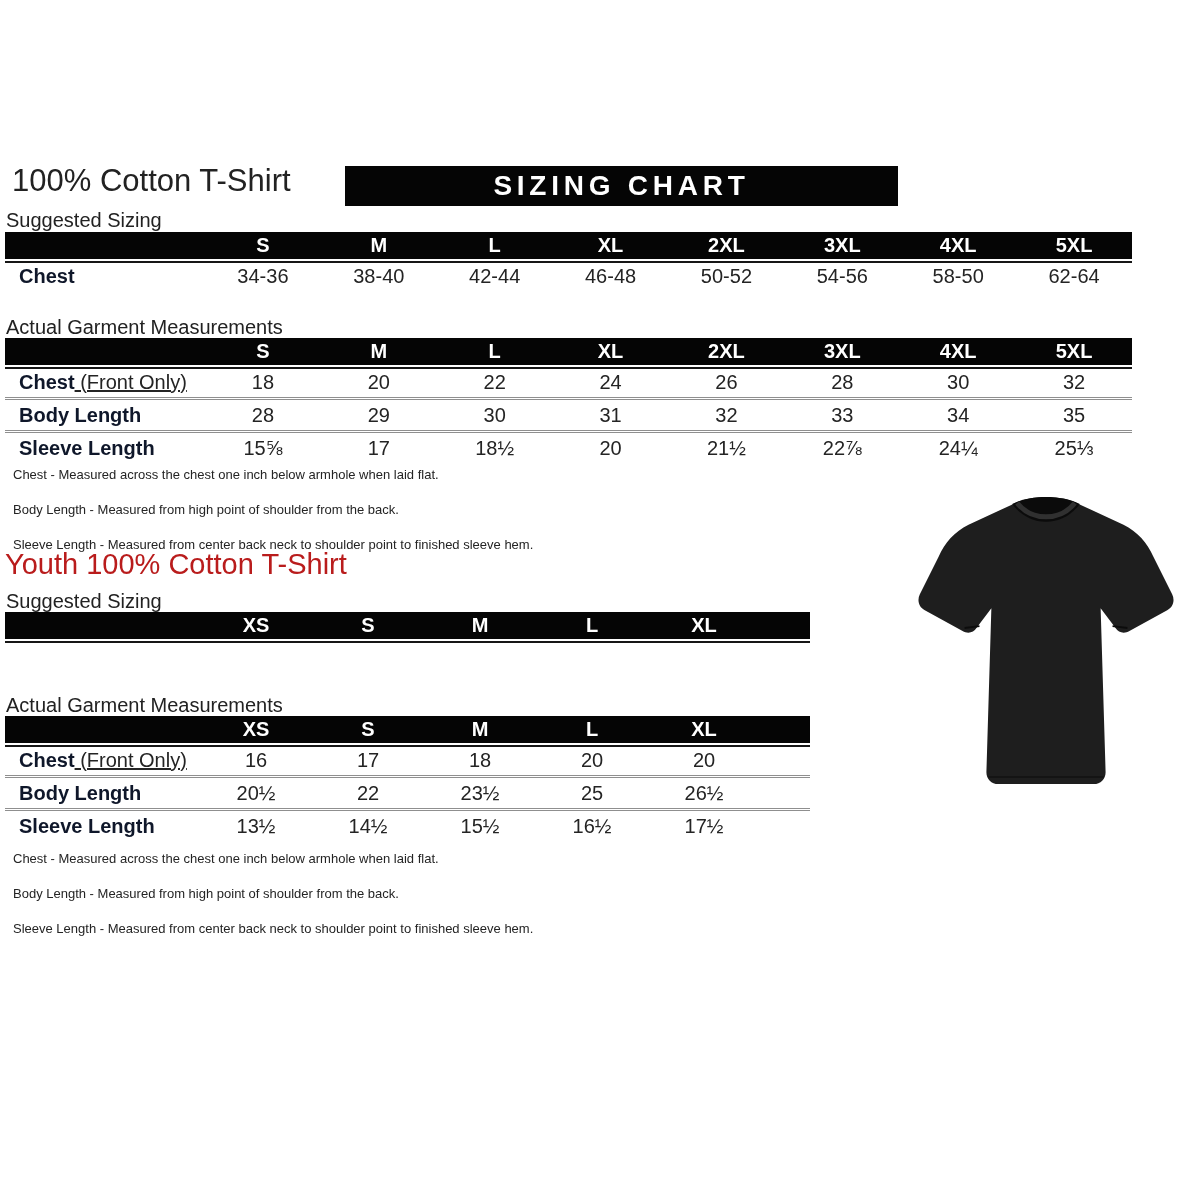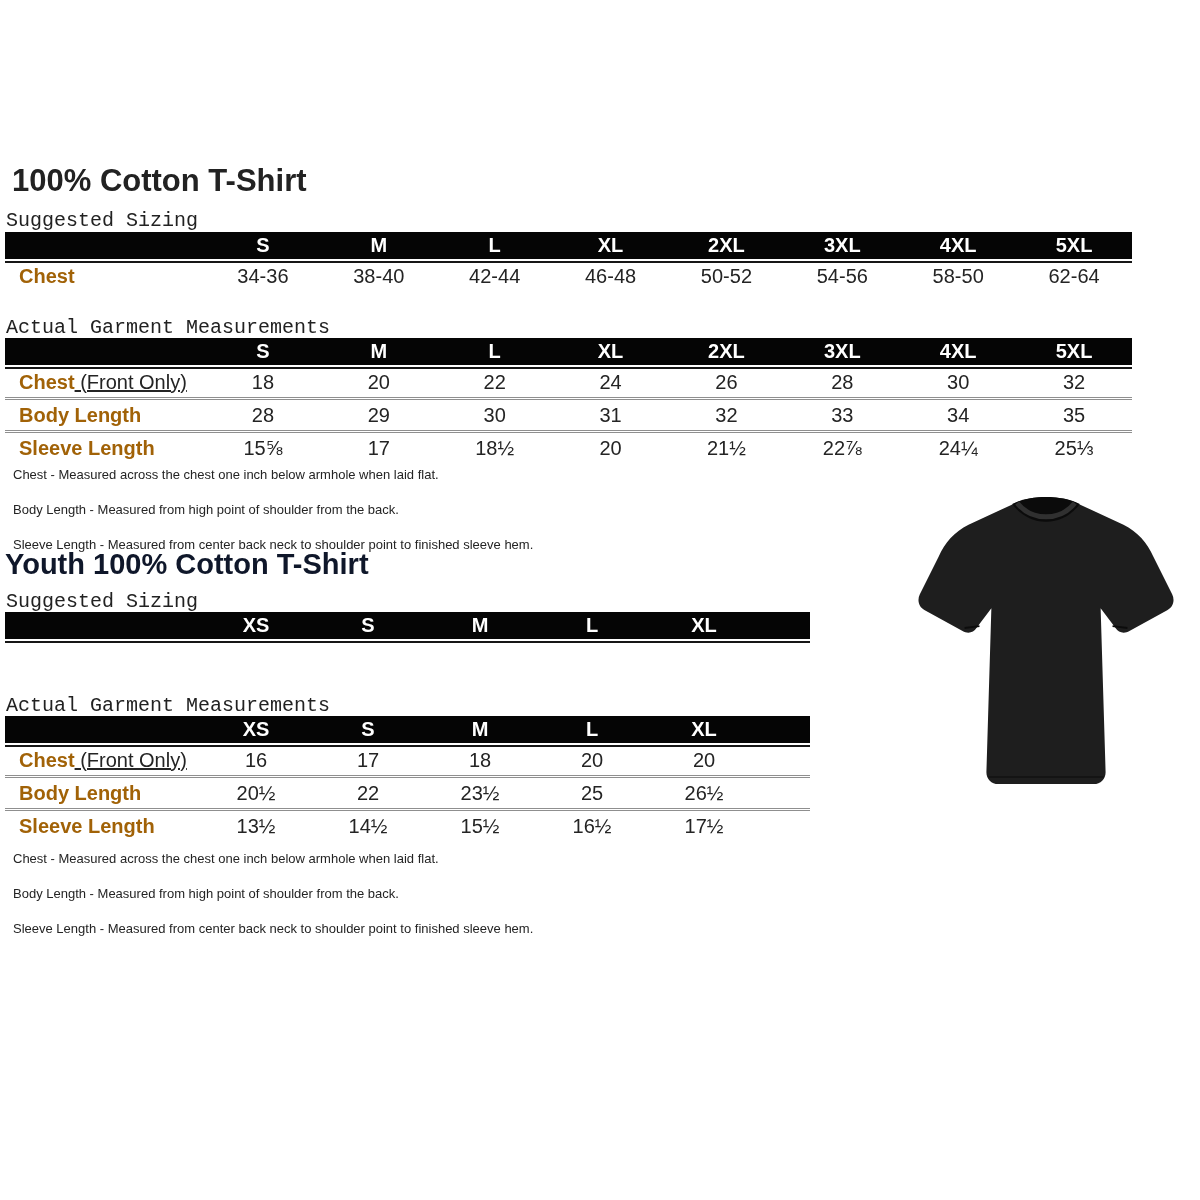--- a/index.html
+++ b/index.html
@@ -1,54 +1,55 @@
 <!DOCTYPE html>
 <html><head>
 <meta charset="utf-8">
 <style>
   html,body{margin:0;padding:0;background:#fff;}
   .page{
     position:relative;width:1200px;height:1200px;background:#fff;
     font-family:"Liberation Sans",sans-serif;color:#1c1c1c;overflow:hidden;
   }
   .abs{position:absolute;}
-  .main-title{font-size:31px;font-weight:bold;color:#222;white-space:nowrap;}
+  .main-title{font-size:31px;font-weight:normal;color:#222;white-space:nowrap;}
   .banner{
     background:#050505;color:#fff;font-weight:bold;font-size:28px;
     letter-spacing:0.17em;text-align:center;line-height:40px;height:40px;
   }
-  .section-label{font-size:20px;color:#222;white-space:nowrap;font-family:Liberation Mono, monospace;}
+  .section-label{font-size:20px;color:#222;white-space:nowrap;}
   .tbl{display:block;}
   .trow{display:flex;align-items:center;}
   .thead{
     background:#050505;height:27px;
     border-bottom:2px solid #fff;box-shadow:0 2px 0 #161616;
   }
   .thead .c{color:#fff;font-weight:bold;font-size:20px;}
   .c{text-align:center;font-size:20px;color:#242424;}
   .lblc{text-align:left;padding-left:14px;box-sizing:border-box;}
-  .lblc b{font-weight:bold;color:#a16207;}
+  .lblc b{font-weight:bold;color:#0f172a;}
   .lblc span{font-weight:normal;text-decoration:underline;}
   .drow{height:30px;}
   .sep{border-top:3px double #8f8f8f;align-items:center;}
   .notes .note{font-size:13px;color:#242424;line-height:35px;white-space:nowrap;}
-  .youth-title{font-size:29px;font-weight:bold;color:#0f172a;white-space:nowrap;}
+  .youth-title{font-size:29px;font-weight:normal;color:#b91c1c;white-space:nowrap;}
   
   .adult .lblc{width:200px;flex:none;}
   .adult .c:not(.lblc){flex:1;}
   .youth .lblc{width:195px;flex:none;}
   .youth .c:not(.lblc){width:112px;flex:none;}
   .youth .filler{width:50px;flex:none;}
 </style>
 </head>
 <body>
 
 <div class="page">
 
   <div class="abs main-title" style="left:12px;top:163px;">100% Cotton T-Shirt</div>
+  <div class="abs banner" style="left:345px;top:166px;width:553px;">SIZING CHART</div>
 
   <div class="abs section-label" style="left:6px;top:209px;">Suggested Sizing</div>
 
   <div class="abs tbl adult" style="left:5px;top:232px;width:1127px;">
     <div class="trow thead">
       <div class="c lblc"></div>
       <div class="c">S</div>
       <div class="c">M</div>
       <div class="c">L</div>
       <div class="c">XL</div>

